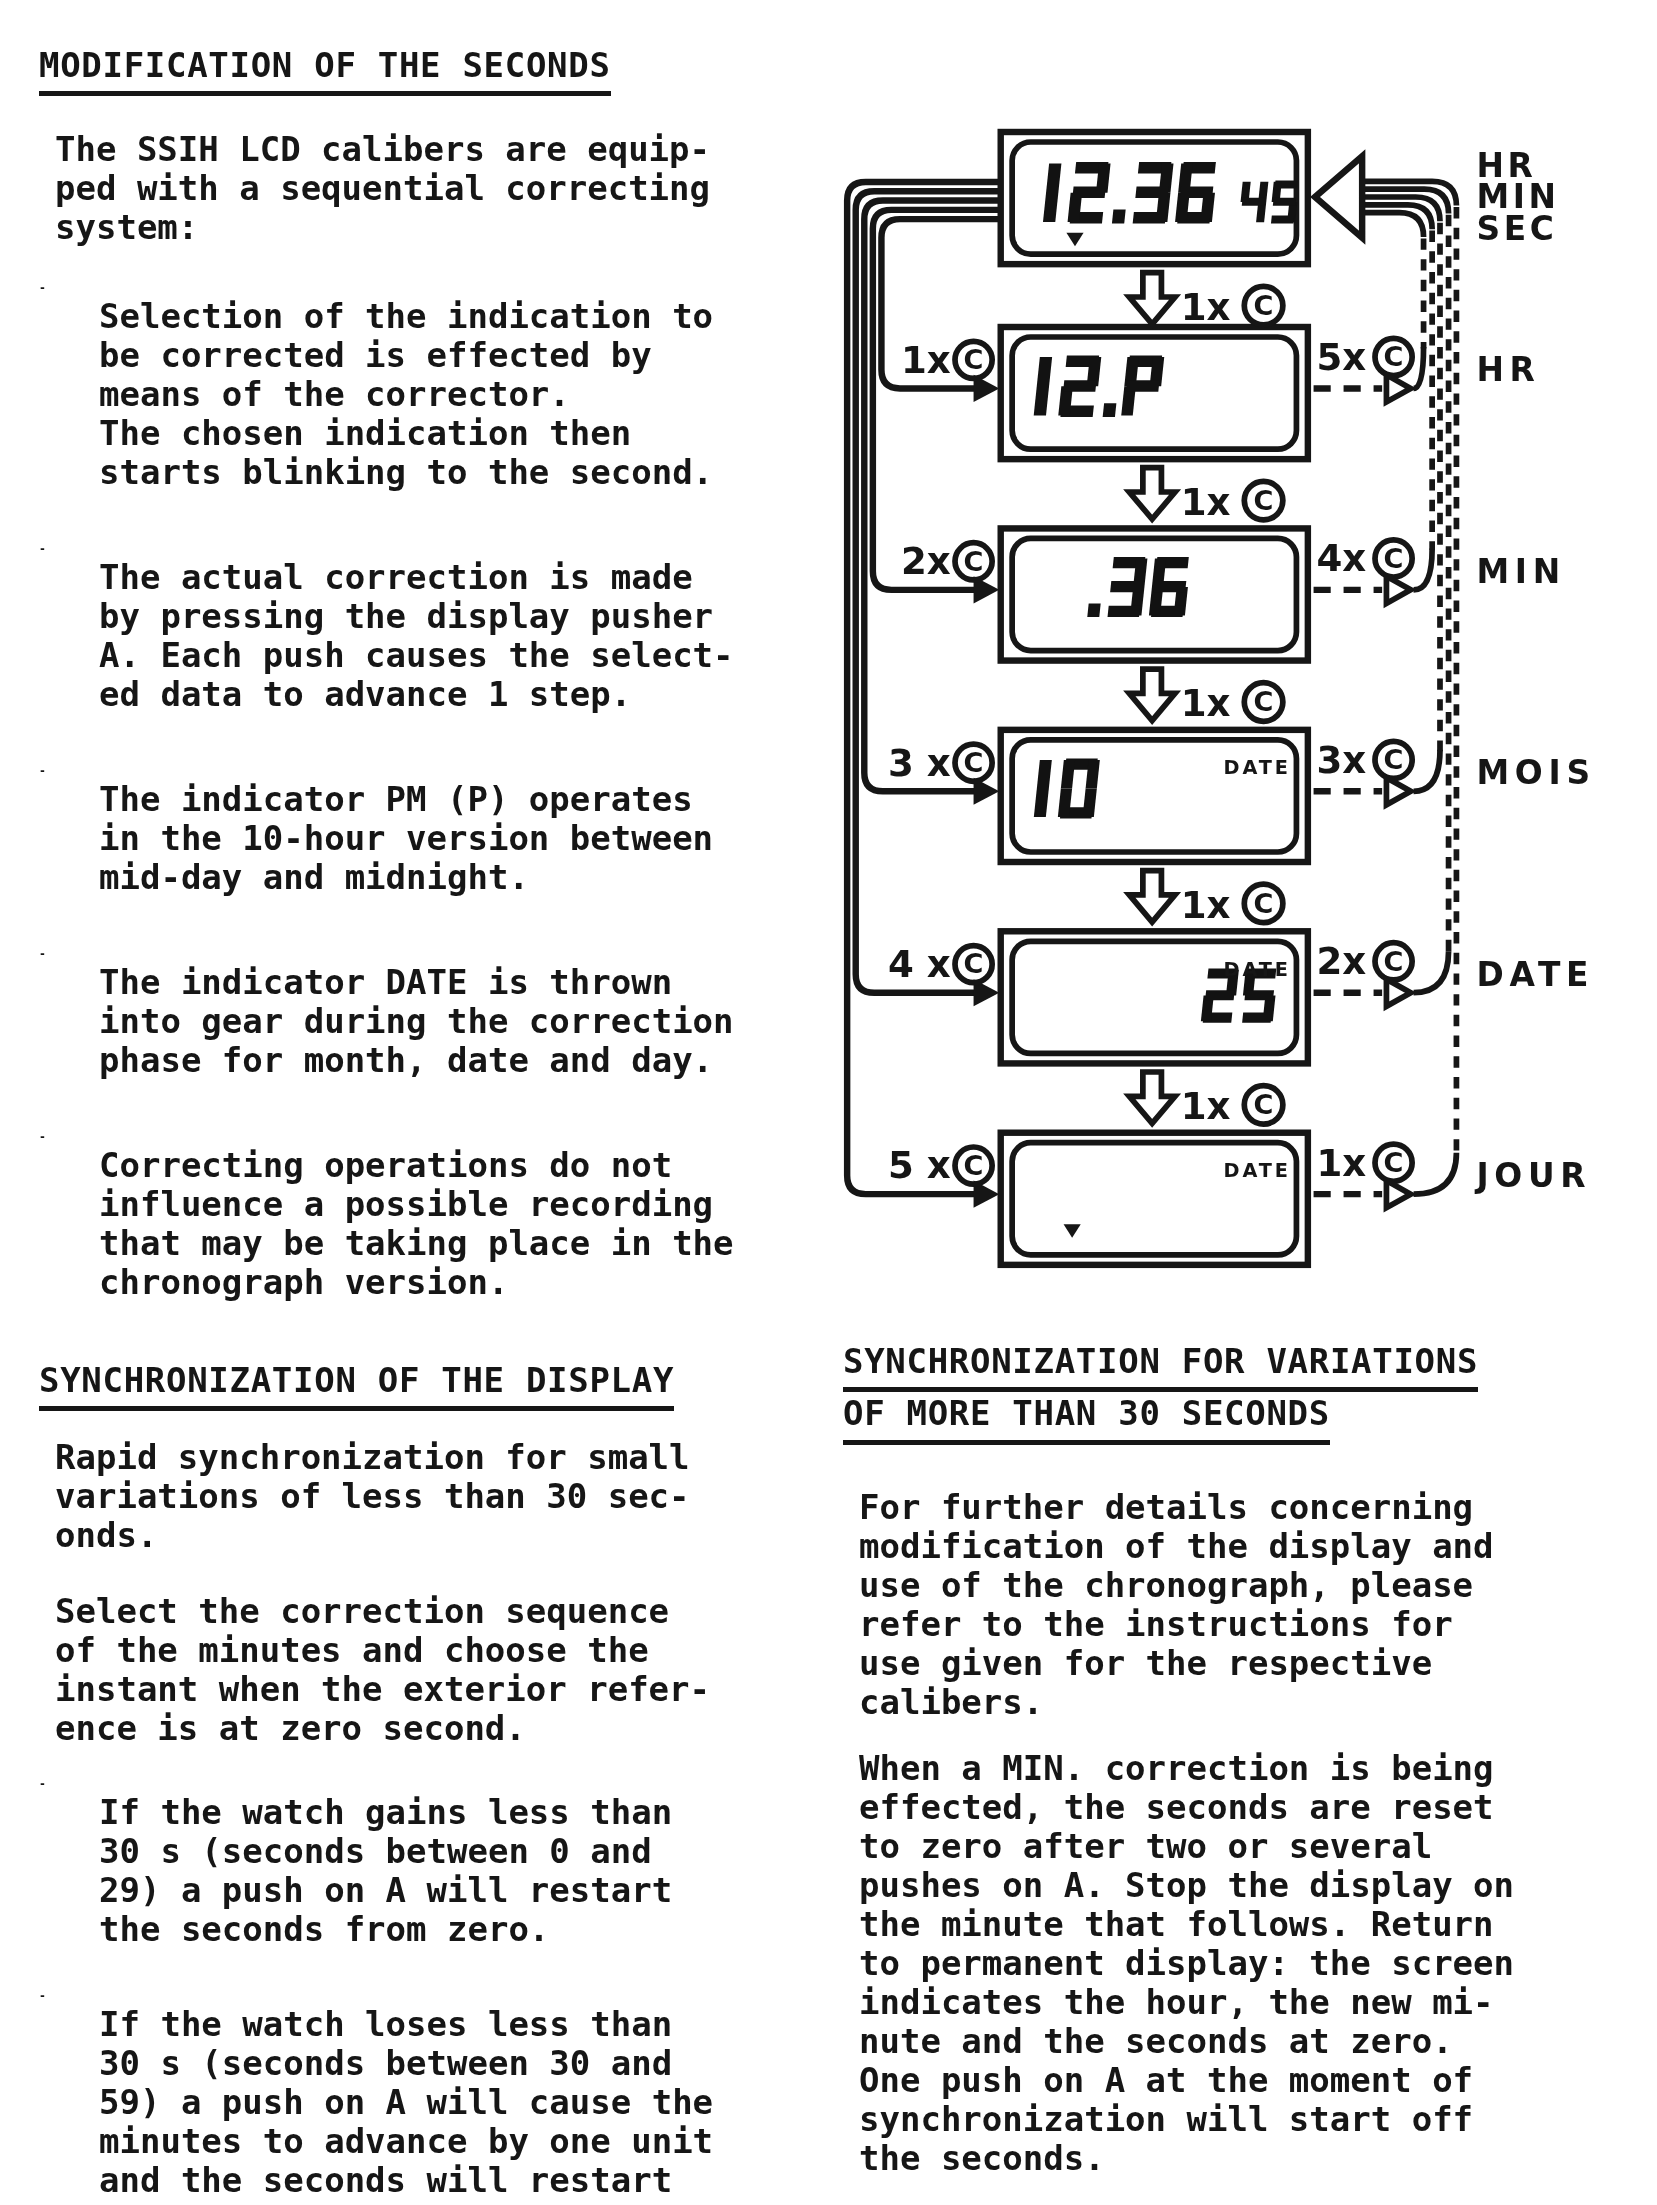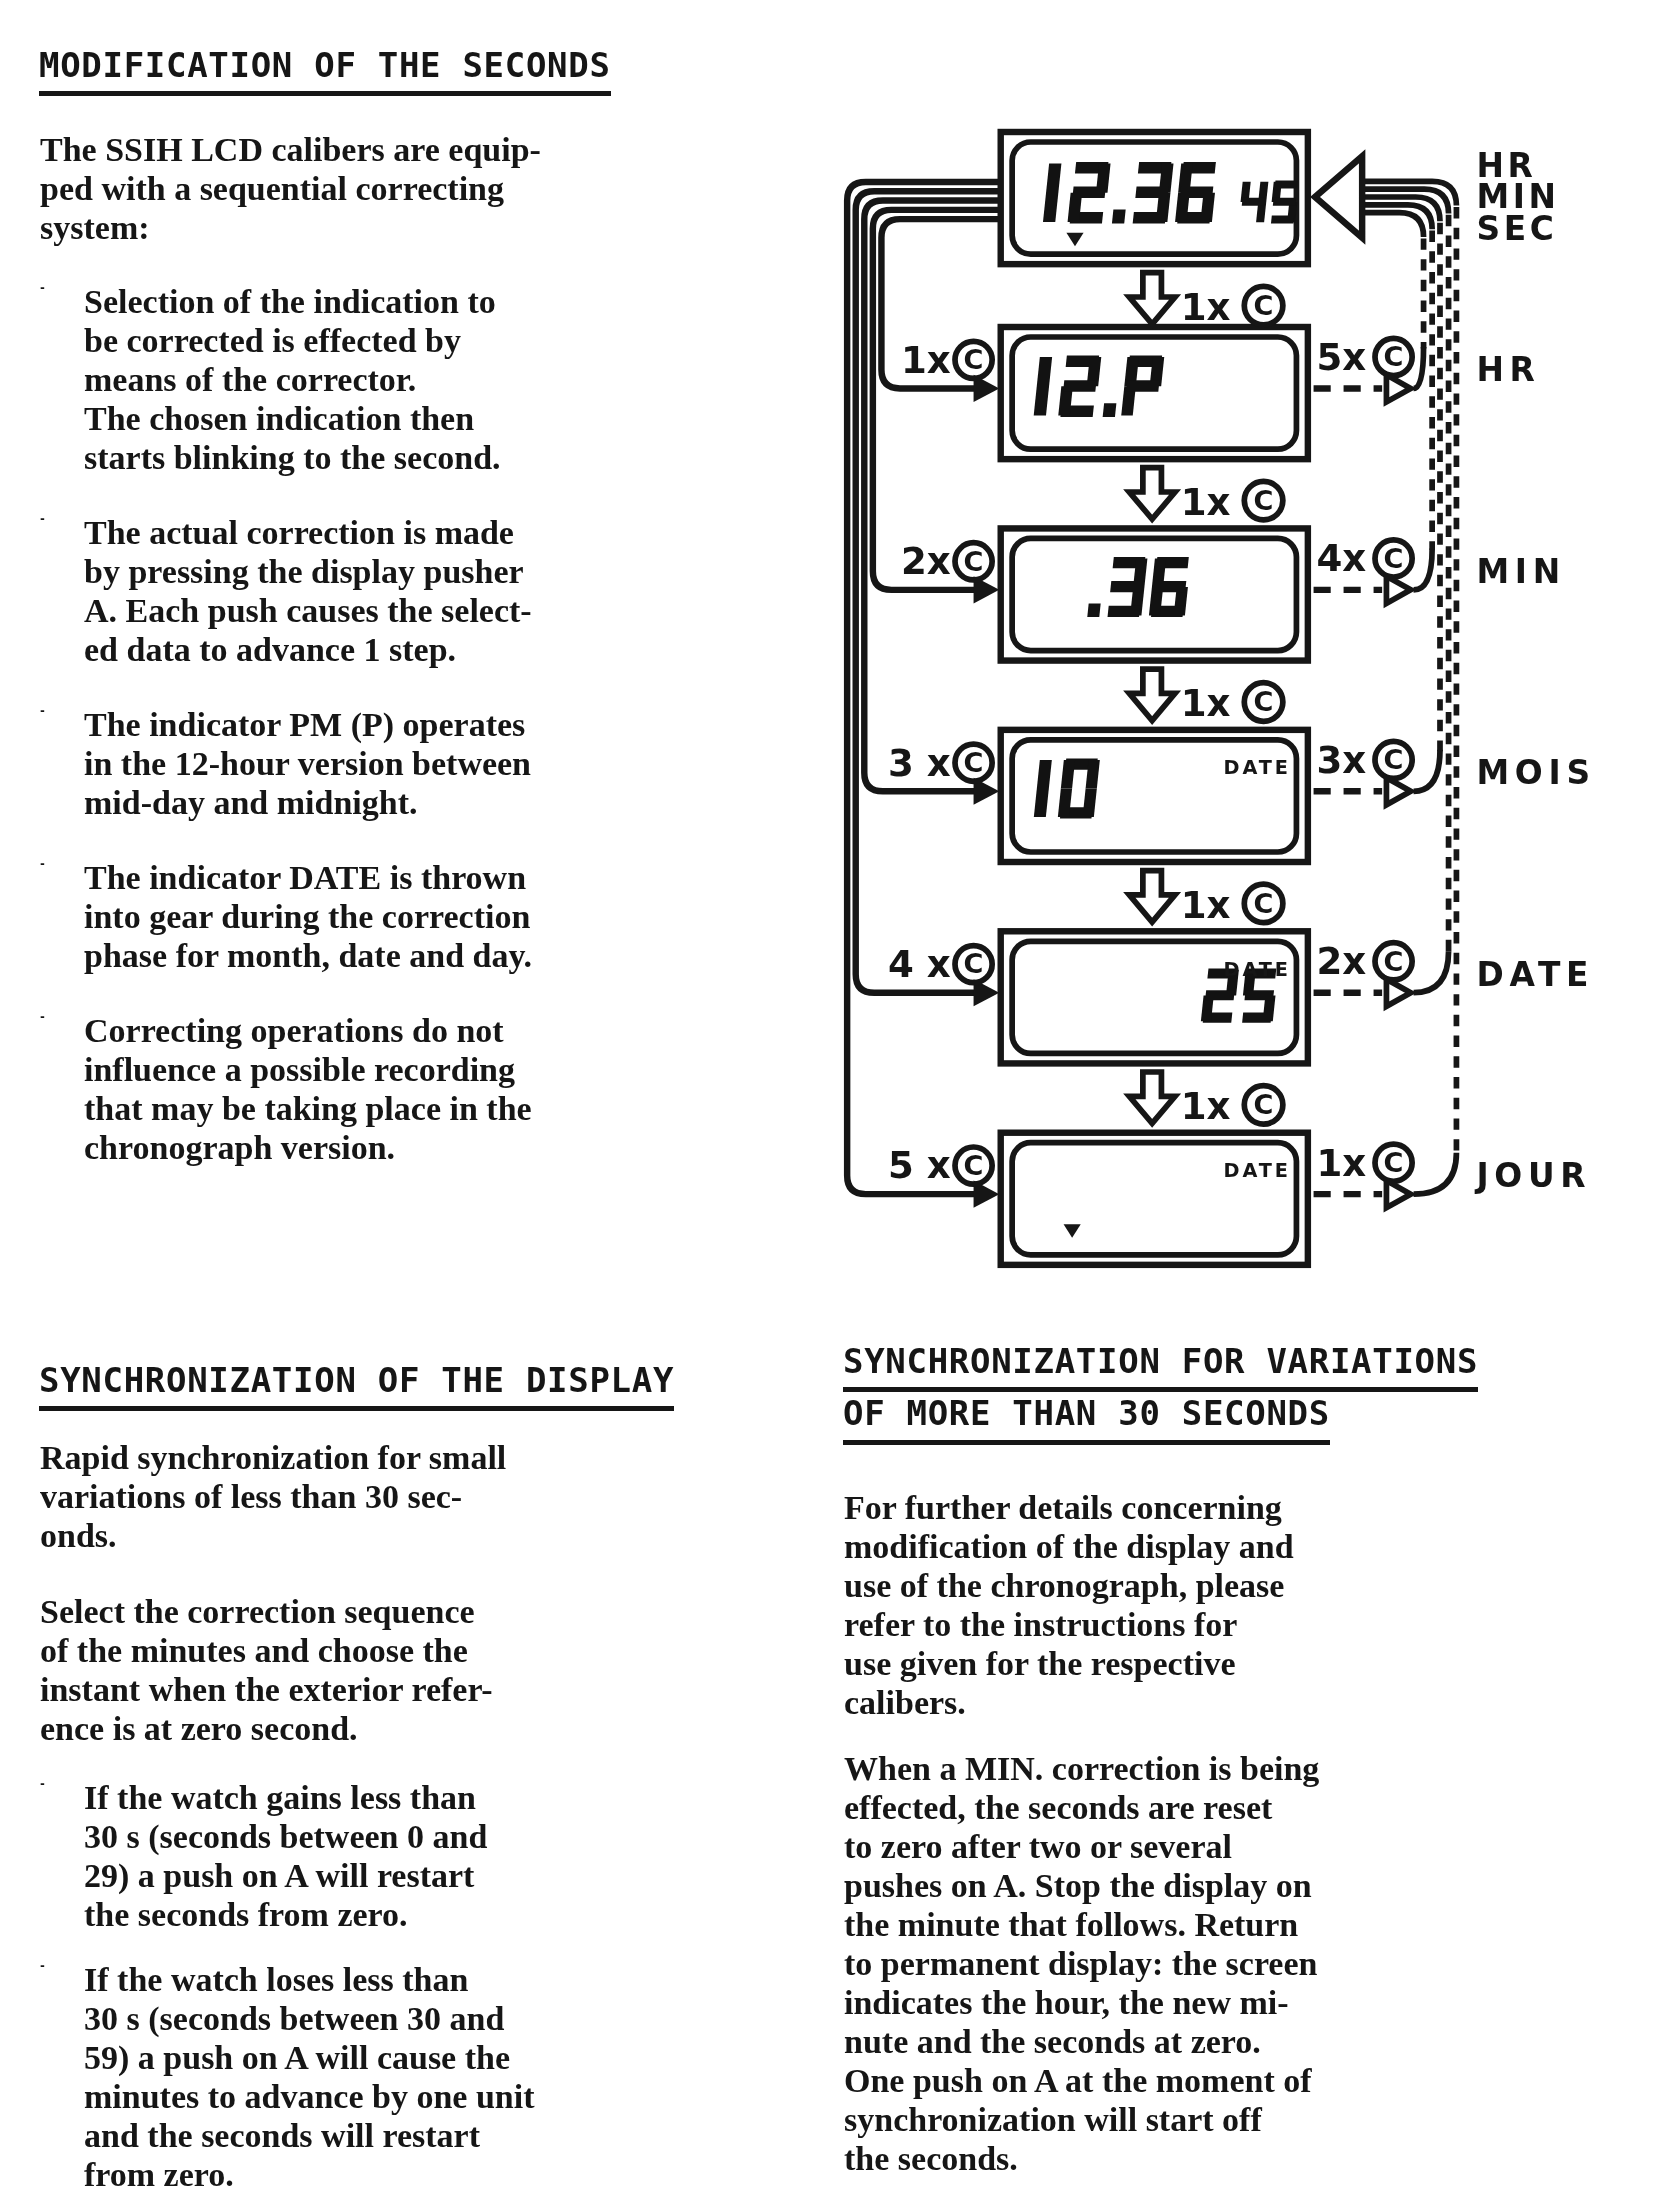--- a/index.html
+++ b/index.html
@@ -5,21 +5,21 @@
   html,body{margin:0;padding:0;}
   body{
     width:1657px;height:2205px;position:relative;background:#ffffff;
     font-family:"DejaVu Sans Mono",monospace;font-weight:700;color:#161616;
     overflow:hidden;
   }
   .sec{position:absolute;}
   .title{margin:0;font-size:34px;line-height:39px;font-weight:700;letter-spacing:0.7px;}
   .title .ul{display:inline-block;border-bottom:5.7px solid #161616;padding-bottom:6.4px;}
   .title .ul + .ul{margin-top:2px;}
-  .txt{white-space:pre-line;font-size:34px;line-height:39px;margin:1px;font-family:Liberation Serif, serif;}
+  .txt{white-space:pre-line;font-size:34px;line-height:39px;margin:16px;}
   .intro{margin-top:34px;}
   .bullets{list-style:none;margin:34px 0 0 0;padding:0;}
   .bullets li{display:flex;margin-bottom:34px;}
   .bullets .dash{width:44px;flex:none;}
   .para{margin-top:37px;}
   .para-first{margin-top:27px;}
   .blist{margin-top:29px;}
   .blist li{margin-bottom:24px;}
   #diagram{position:absolute;left:822px;top:107px;width:836px;height:1200px;margin:0;}
   #diagram svg{display:block;width:100%;height:100%;}
@@ -61,21 +61,21 @@
       <li>
           <span class="dash">-</span>
           <span class="txt">The actual correction is made
 by pressing the display pusher
 A. Each push causes the select-
 ed data to advance 1 step.</span>
         </li>
       <li>
           <span class="dash">-</span>
           <span class="txt">The indicator PM (P) operates
-in the 12-hour version between
+in the 10-hour version between
 mid-day and midnight.</span>
         </li>
       <li>
           <span class="dash">-</span>
           <span class="txt">The indicator DATE is thrown
 into gear during the correction
 phase for month, date and day.</span>
         </li>
       <li>
           <span class="dash">-</span>

